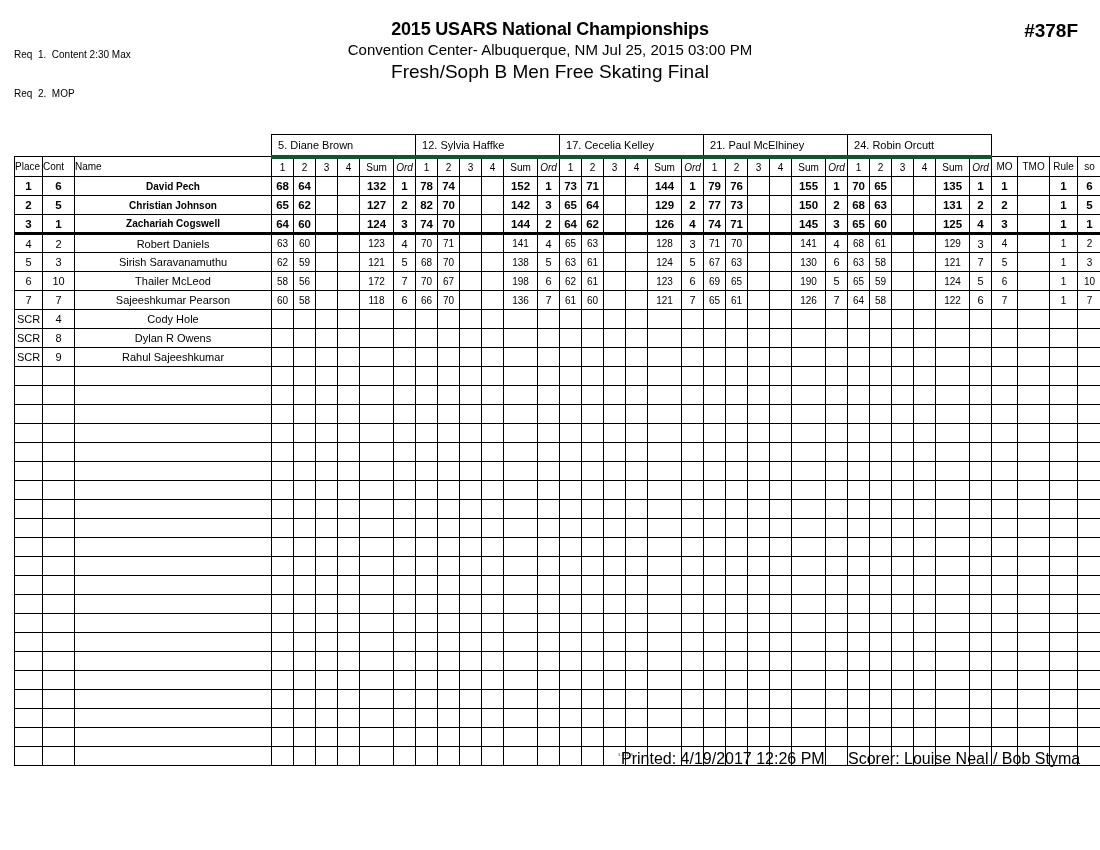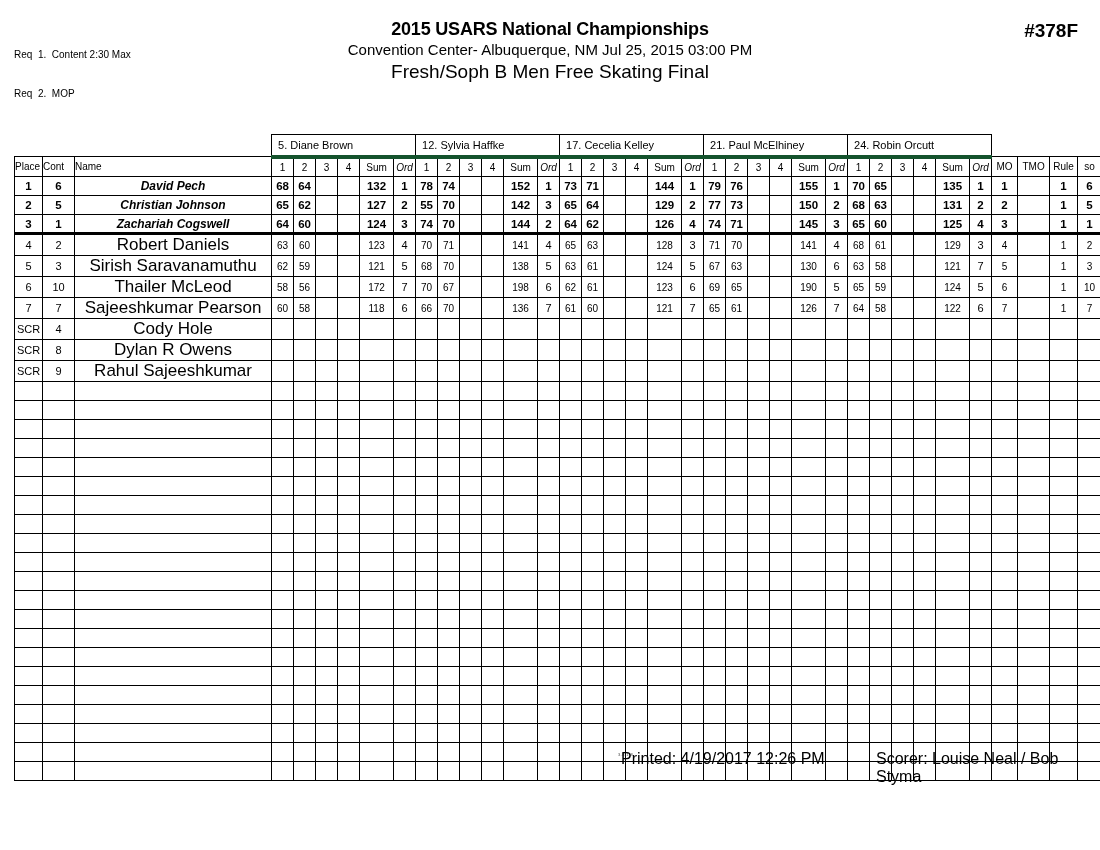--- a/index.html
+++ b/index.html
@@ -92,25 +92,25 @@
   tr.judgeband td.blankband {
     border: none;
   }
   
   tr.colhead td {
     font-size: 10px;
     height: 20px;
   }
   tr.colhead td.lbl { text-align: left; }
 
-  td.name { text-align: left; padding-left: 6px; font-size: 17px; }
+  td.name { text-align: left; padding-left: 6px; font-size: 11px; }
   td.plc, td.cont { font-size: 11px; }
 
   tr.medal td { font-weight: bold; font-size: 11.5px; }
-  tr.medal td.name { font-size: 12px; font-style: italic; }
+  tr.medal td.name { font-size: 10px; }
 
   
   td.ordcell {
     border-left: 3px solid #000;
     border-right: 3px solid #000;
     font-weight: bold;
     font-size: 11px;
   }
   td.ordhead {
     border-left: 3px solid #000;
@@ -122,21 +122,21 @@
 
   .scr { font-size: 10px; }
   .ver {
     position: absolute;
     left: 618px; top: 752px;
     font-size: 4px;
     color: #444;
     letter-spacing: 0.4px;
   }
   .printed { position: absolute; left: 621px; top: 750px; }
-  .scorer  { position: absolute; left: 848px; top: 750px; margin-left: 28px; }
+  .scorer  { position: absolute; left: 848px; top: 750px; }
 </style>
 </head>
 <body>
 
 <div id="page">
 
   <div class="reqs">
     <div>Req  1.  Content 2:30 Max</div>
     <div>Req  2.  MOP</div>
   </div>
@@ -281,21 +281,21 @@
           <tr class="medal">
             <td class="plc">2</td>
             <td class="cont">5</td>
             <td class="name">Christian Johnson</td>
             <td>65</td>
             <td>62</td>
             <td></td>
             <td></td>
             <td>127</td>
             <td class="ordcell">2</td>
-            <td>55</td>
+            <td>82</td>
             <td>70</td>
             <td></td>
             <td></td>
             <td>142</td>
             <td class="ordcell">3</td>
             <td>65</td>
             <td>64</td>
             <td></td>
             <td></td>
             <td>129</td>

